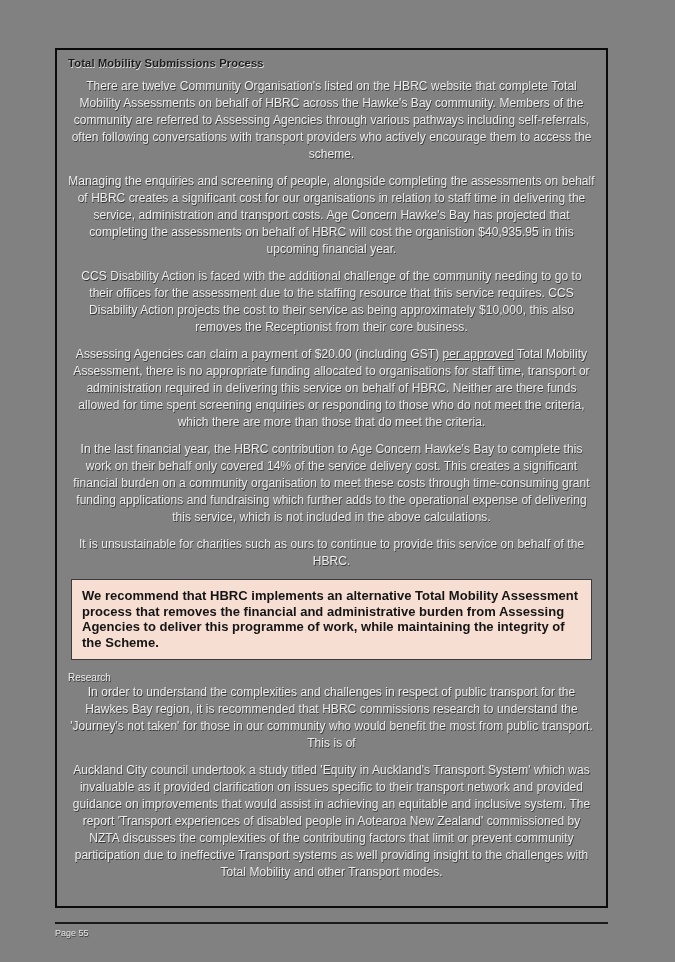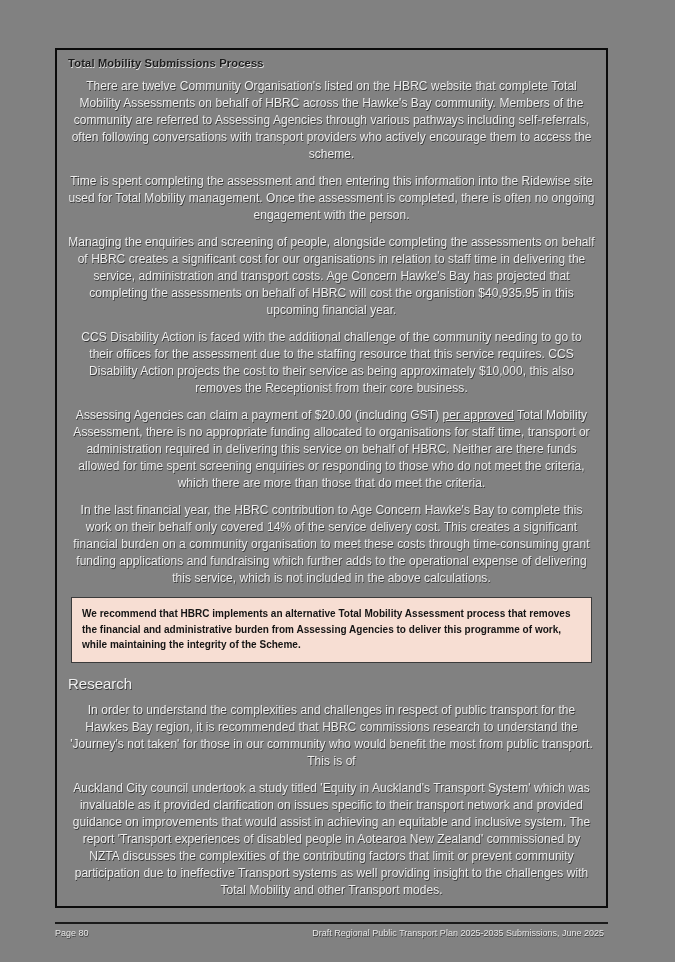--- a/index.html
+++ b/index.html
@@ -65,34 +65,34 @@
   
   .recommend-box {
     margin: 6px 0 12px 3px;
     width: 521px;
     background: #f7ded3;
     border: 1.5px solid #3b3b3b;
     box-sizing: border-box;
     padding: 8px 10px 9px 10px;
   }
   .recommend-text {
-    font-size: 10px;
+    font-size: 13px;
     line-height: 15.6px;
     font-weight: bold;
     color: #141414;
     margin: 0;
     letter-spacing: 0.02px;
   }
 
   .heading2 {
-    font-size: 15px;
+    font-size: 10px;
     font-weight: normal;
     color: #f0f0f0;
     text-shadow: 0.7px 0.7px 0 rgba(25,25,25,0.75);
-    margin: 6px 0 10px 0;
+    margin: 6px 0 1px 0;
   }
 
   
   .footer {
     position: absolute;
     left: 55px;
     top: 922px;
     width: 553px;
     border-top: 2px solid #1a1a1a;
     padding-top: 4px;
@@ -118,42 +118,41 @@
 <div class="page">
 
   <div class="content-frame">
 
     <h2 class="heading">Total Mobility Submissions Process</h2>
 
     <p class="para">There are twelve Community Organisation's listed on the HBRC website that complete Total Mobility Assessments on behalf of HBRC across the Hawke's Bay community. Members of the community are referred to Assessing Agencies through various pathways including self-referrals, often following conversations with transport providers who actively encourage them to access the scheme.</p>
 
 
 
-    <p class="para">Time is spent completing the assessment and then entering this information into the Ridewise site used for Total Mobility management. Once the assessment is completed, there is often no ongoing engagement with the person.</p>
 
     <p class="para">Managing the enquiries and screening of people, alongside completing the assessments on behalf of HBRC creates a significant cost for our organisations in relation to staff time in delivering the service, administration and transport costs. Age Concern Hawke's Bay has projected that completing the assessments on behalf of HBRC will cost the organistion $40,935.95 in this upcoming financial year.</p>
 
     <p class="para">CCS Disability Action is faced with the additional challenge of the community needing to go to their offices for the assessment due to the staffing resource that this service requires. CCS Disability Action projects the cost to their service as being approximately $10,000, this also removes the Receptionist from their core business.</p>
 
     <p class="para"><span>Assessing Agencies can claim a payment of $20.00 (including GST) </span><span class="underline-bold">per approved</span><span> Total Mobility Assessment, there is no appropriate funding allocated to organisations for staff time, transport or administration required in delivering this service on behalf of HBRC. Neither are there funds allowed for time spent screening enquiries or responding to those who do not meet the criteria, which there are more than those that do meet the criteria.</span></p>
 
     <p class="para">In the last financial year, the HBRC contribution to Age Concern Hawke's Bay to complete this work on their behalf only covered 14% of the service delivery cost. This creates a significant financial burden on a community organisation to meet these costs through time-consuming grant funding applications and fundraising which further adds to the operational expense of delivering this service, which is not included in the above calculations.</p>
 
+    <p class="para tight">It is unsustainable for charities such as ours to continue to provide this service on behalf of the HBRC.</p>
 
     <div class="recommend-box">
       <p class="recommend-text">We recommend that HBRC implements an alternative Total Mobility Assessment process that removes the financial and administrative burden from Assessing Agencies to deliver this programme of work, while maintaining the integrity of the Scheme.</p>
     </div>
 
     <h3 class="heading2">Research</h3>
 
     <p class="para">In order to understand the complexities and challenges in respect of public transport for the Hawkes Bay region, it is recommended that HBRC commissions research to understand the 'Journey's not taken' for those in our community who would benefit the most from public transport. This is of</p>
 
 
     <p class="para">Auckland City council undertook a study titled 'Equity in Auckland's Transport System' which was invaluable as it provided clarification on issues specific to their transport network and provided guidance on improvements that would assist in achieving an equitable and inclusive system. The report 'Transport experiences of disabled people in Aotearoa New Zealand' commissioned by NZTA discusses the complexities of the contributing factors that limit or prevent community participation due to ineffective Transport systems as well providing insight to the challenges with Total Mobility and other Transport modes.</p>
 
   </div>
 
   <div class="footer">
-    <span class="footer-left">Page 80</span>
-    <span class="footer-right">Draft Regional Public Transport Plan 2025-2035 Submissions, June 2025</span>
+    <span class="footer-left">Page 55</span>
   </div>
 
 </div>
 
 </body></html>

